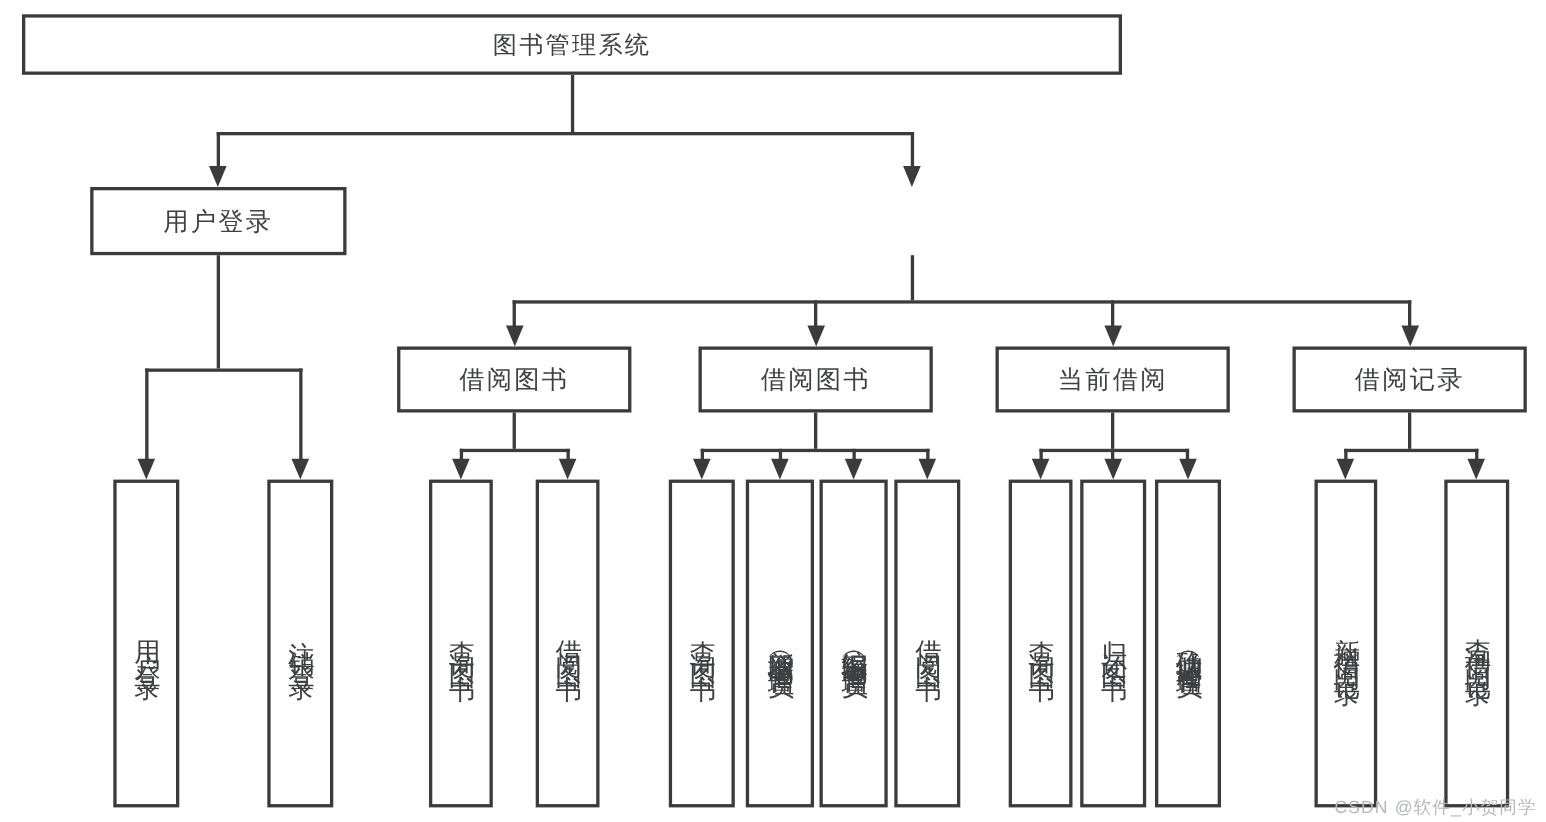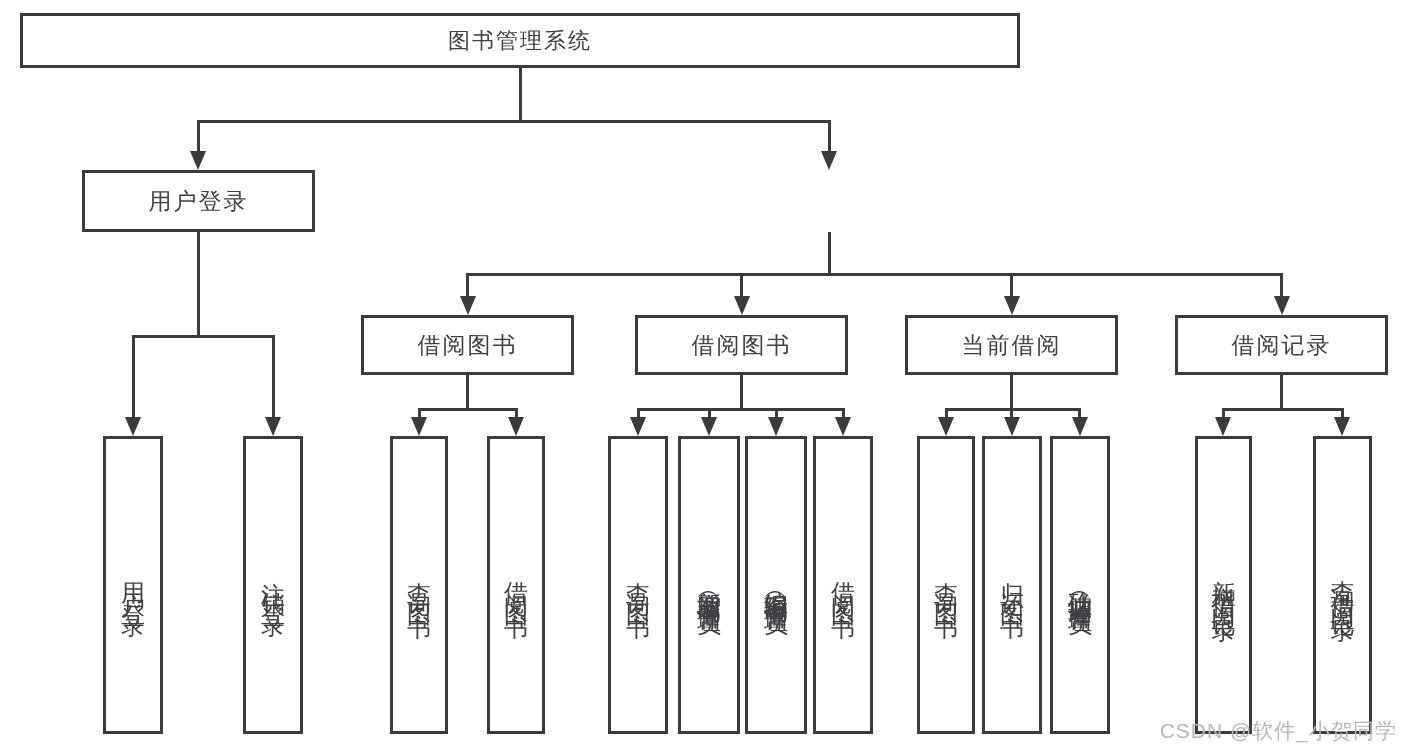--- a/index.html
+++ b/index.html
@@ -128,21 +128,21 @@
   #g1{left:1280px;top:375px;height:33px;}
   #g2{left:1222px;top:408px;width:122px;}
   #g3{left:1222px;top:408px;height:11px;}
   #g4{left:1341px;top:408px;height:11px;}
   #ga1{left:1215px;top:417px;}
   #ga2{left:1334px;top:417px;}
   
   #watermark{
     position:absolute;
     right:8px;bottom:2px;
-    font-size:21px;
+    font-size:16px;
     color:#b4b7bb;
     letter-spacing:1px;
     white-space:nowrap;
   }
 </style>
 </head>
 <body>
 
 <div id="canvas">
 

